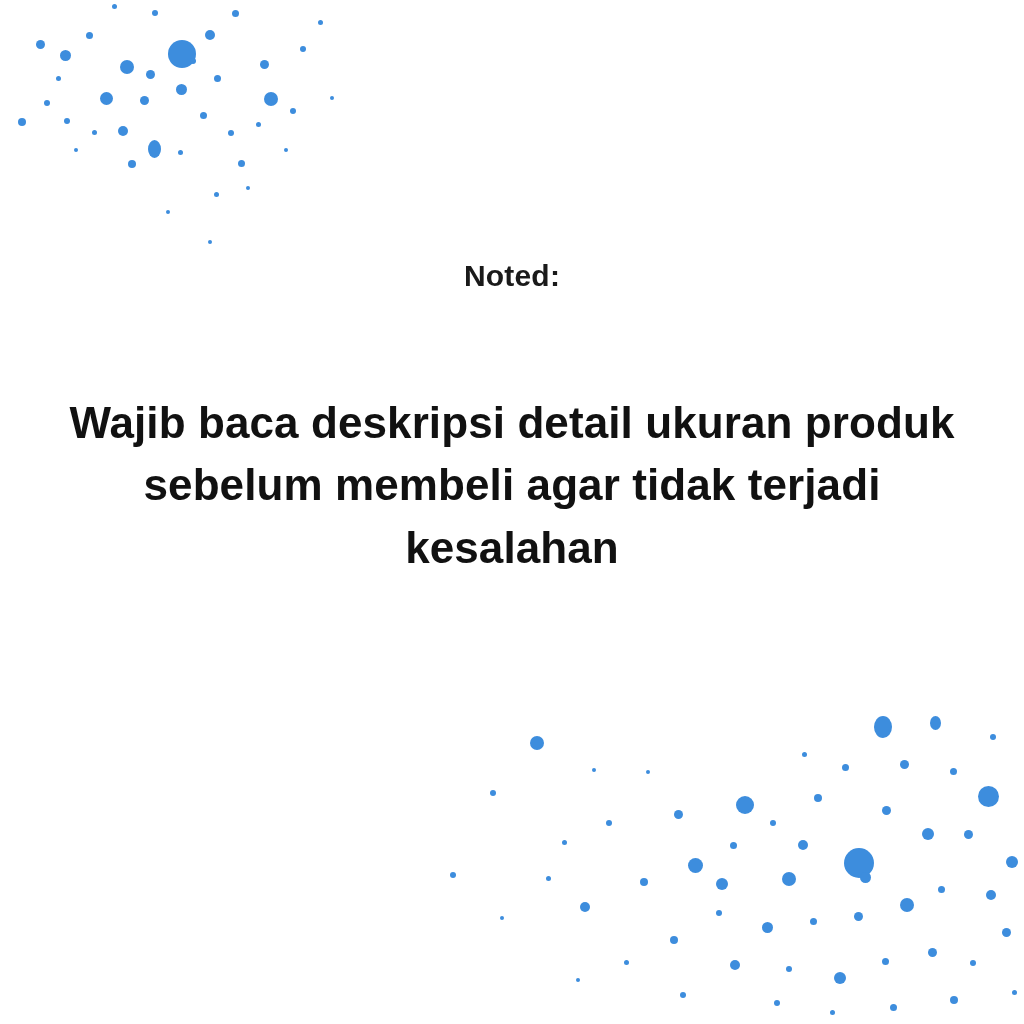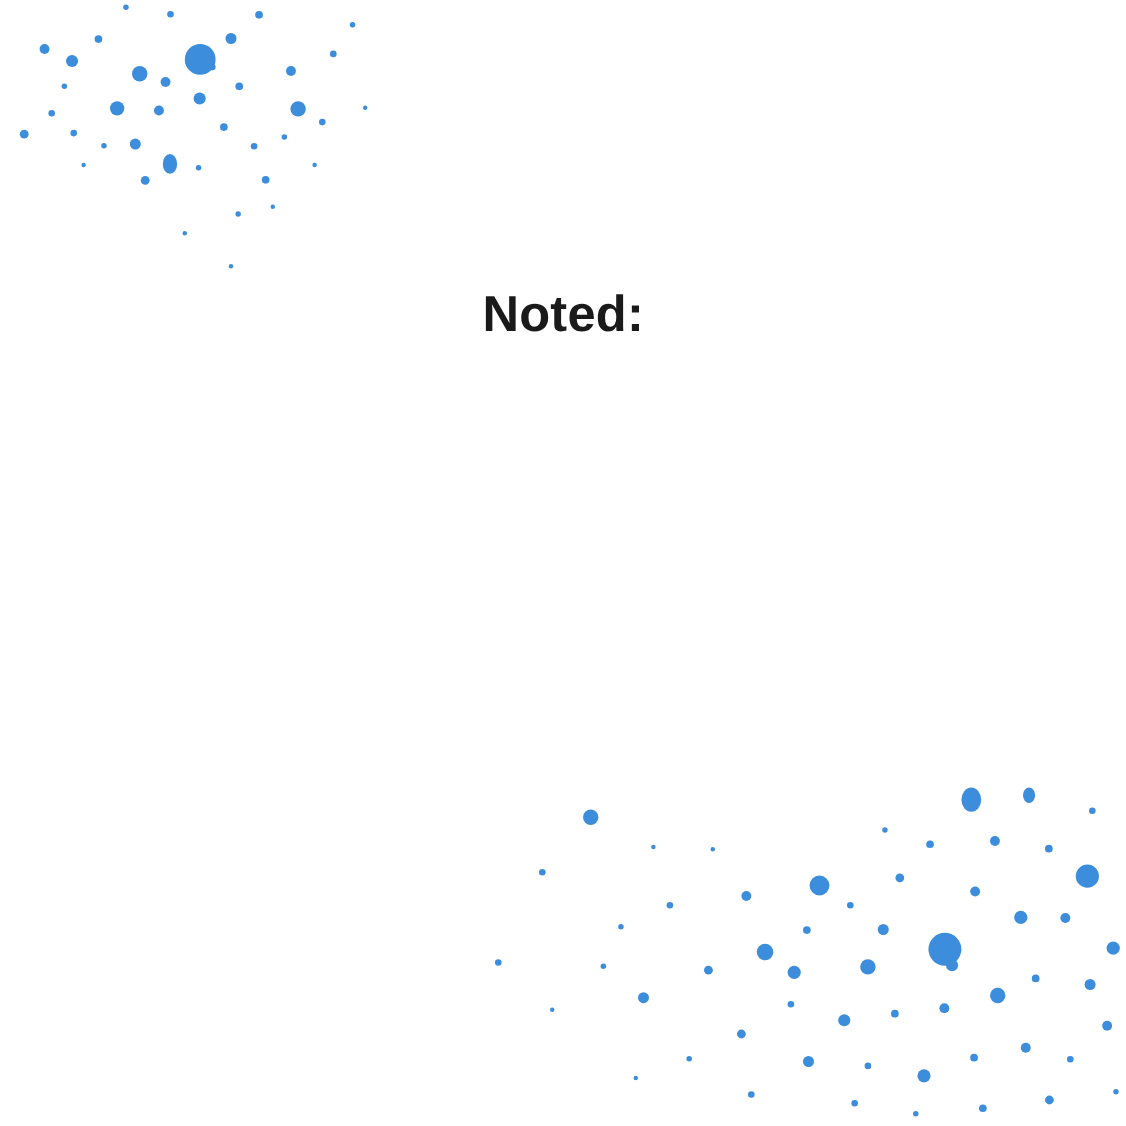--- a/index.html
+++ b/index.html
@@ -48,21 +48,21 @@
     width: 1024px;
     height: 1024px;
     display: flex;
     flex-direction: column;
     align-items: center;
     justify-content: flex-start;
     padding-top: 258px;
     box-sizing: border-box;
   }
   .heading {
-    font-size: 46px;
+    font-size: 30px;
     font-weight: 700;
     color: #1a1a1a;
     letter-spacing: 0.2px;
     line-height: 1.2;
     margin: 0;
     text-align: center;
   }
   .body-text {
     margin: 98px 0 0 0;
     font-size: 44px;
@@ -177,15 +177,16 @@
     <div class="blob" style="left:162px;top:108px;width:4px;height:4px;"></div>
     <div class="blob" style="left:116px;top:216px;width:5px;height:5px;"></div>
     <div class="blob" style="left:70px;top:256px;width:4px;height:4px;"></div>
     <div class="blob" style="left:430px;top:212px;width:11px;height:11px;"></div>
     <div class="blob" style="left:368px;top:180px;width:10px;height:10px;"></div>
     <div class="blob" style="left:286px;top:218px;width:12px;height:12px;"></div>
   </div>
 
   <div class="text-block">
     <h1 class="heading">Noted:</h1>
+    <p class="body-text">Wajib baca deskripsi detail ukuran produk sebelum membeli agar tidak terjadi kesalahan</p>
   </div>
 
 </div>
 
 </body></html>

